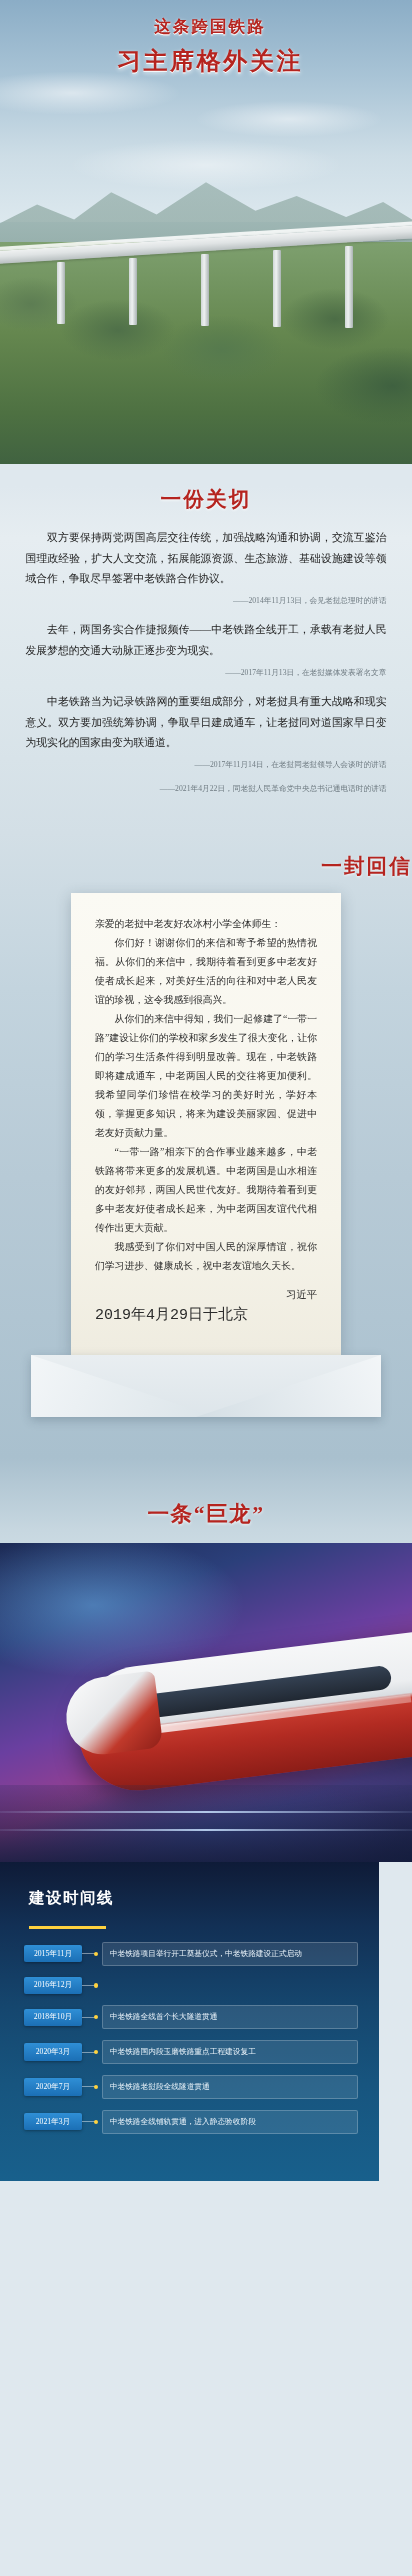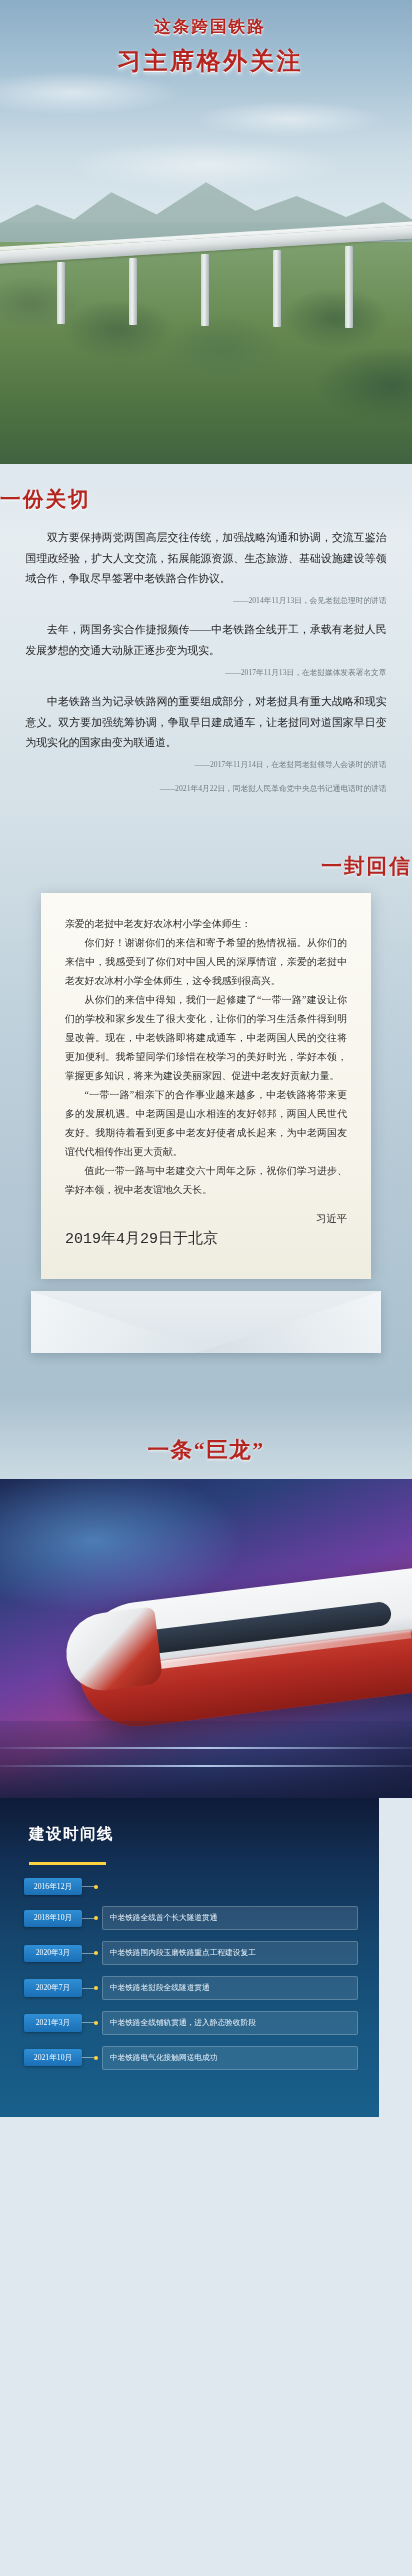--- a/index.html
+++ b/index.html
@@ -87,20 +87,21 @@
 
   
   .sec-concern {
     position: relative;
     width: 412px;
     padding: 15.5px 0 26px;
     background:
       linear-gradient(180deg, rgba(223,232,238,0.0) 0%, rgba(223,232,238,0.9) 6%, #e6edf1 20%, #dde7ec 60%, #d3dfe6 100%);
   }
   .sec-title {
+    text-align: center;
     font-family: "Liberation Serif", serif;
     font-size: 20.6px;
     color: #b5241f;
     font-weight: bold;
     letter-spacing: 2.1px;
     margin: 5.2px 0 14.4px;
     text-shadow: 0 1px 2.6px rgba(255,255,255,0.9);
   }
   .para-block { width: 361px; margin: 0 auto 13.4px; }
   .para {
@@ -131,22 +132,22 @@
     font-family: "Liberation Serif", serif;
     font-size: 20.6px;
     color: #b5241f;
     font-weight: bold;
     letter-spacing: 2.1px;
     margin: 13.4px 0 13.4px;
     text-shadow: 0 1px 2.6px rgba(255,255,255,0.8);
   }
   .letter-paper {
     position: relative;
-    width: 330px;
-    margin: 12px auto;
+    width: 270px;
+    margin: 0 auto;
     background: linear-gradient(180deg, #fbfaf4 0%, #f6f4ea 70%, #efece0 100%);
     padding: 20.6px 24px 31px;
     box-shadow: 0 3.1px 13.4px rgba(40,60,75,0.25);
   }
   .letter-line {
     font-family: "Liberation Serif", serif;
     font-size: 9.8px;
     line-height: 19px;
     color: #2b2b2b;
     text-align: justify;
@@ -365,24 +366,24 @@
     <div class="para-block">
       <div class="source">——2021年4月22日，同老挝人民革命党中央总书记通电话时的讲话</div>
     </div>
   </section>
 
   <section class="sec-letter">
     <h2 class="letter-title">一封回信</h2>
 
     <div class="letter-paper">
       <p class="letter-line">亲爱的老挝中老友好农冰村小学全体师生：</p>
-      <p class="letter-line letter-indent">你们好！谢谢你们的来信和寄予希望的热情祝福。从你们的来信中，我感受到了你们对中国人民的深厚情谊，亲爱的老挝中老友好农冰村小学全体师生，这令我感到很高兴。</p>
+      <p class="letter-line letter-indent">你们好！谢谢你们的来信和寄予希望的热情祝福。从你们的来信中，我期待着看到更多中老友好使者成长起来，对美好生活的向往和对中老人民友谊的珍视，这令我感到很高兴。</p>
       <p class="letter-line letter-indent">从你们的来信中得知，我们一起修建了“一带一路”建设让你们的学校和家乡发生了很大变化，让你们的学习生活条件得到明显改善。现在，中老铁路即将建成通车，中老两国人民的交往将更加便利。我希望同学们珍惜在校学习的美好时光，学好本领，掌握更多知识，将来为建设美丽家园、促进中老友好贡献力量。</p>
       <p class="letter-line letter-indent">“一带一路”相亲下的合作事业越来越多，中老铁路将带来更多的发展机遇。中老两国是山水相连的友好邻邦，两国人民世代友好。我期待着看到更多中老友好使者成长起来，为中老两国友谊代代相传作出更大贡献。</p>
-      <p class="letter-line letter-indent">值此一带一路与中老建交六十周年之际，祝你们学习进步、学好本领，祝中老友谊地久天长。</p>
+      <p class="letter-line letter-indent">我感受到了你们对中国人民的深厚情谊，祝你们学习进步、健康成长，祝中老友谊地久天长。</p>
       <div class="letter-sign">习近平</div>
       <div class="letter-date">2019年4月29日于北京</div>
     </div>
 
     <div class="envelope">
       <div class="env-body"></div>
       <div class="env-flapL"></div>
       <div class="env-flapR"></div>
     </div>
   </section>
@@ -401,20 +402,25 @@
       </div>
     </div>
   </section>
 
   <section class="sec-timeline">
     <h2 class="tl-heading">建设时间线</h2>
     <div class="tl-heading-underline"></div>
 
     <div class="tl-list">
       <div class="tl-row">
+        <div class="tl-date">2015年11月</div>
+        <div class="tl-connector"></div>
+        <div class="tl-text">中老铁路项目举行开工奠基仪式，中老铁路建设正式启动</div>
+      </div>
+      <div class="tl-row">
         <div class="tl-date">2016年12月</div>
         <div class="tl-connector"></div>
       </div>
       <div class="tl-row">
         <div class="tl-date">2018年10月</div>
         <div class="tl-connector"></div>
         <div class="tl-text">中老铁路全线首个长大隧道贯通</div>
       </div>
       <div class="tl-row">
         <div class="tl-date">2020年3月</div>
@@ -424,22 +430,17 @@
       <div class="tl-row">
         <div class="tl-date">2020年7月</div>
         <div class="tl-connector"></div>
         <div class="tl-text">中老铁路老挝段全线隧道贯通</div>
       </div>
       <div class="tl-row">
         <div class="tl-date">2021年3月</div>
         <div class="tl-connector"></div>
         <div class="tl-text">中老铁路全线铺轨贯通，进入静态验收阶段</div>
       </div>
-      <div class="tl-row">
-        <div class="tl-date">2021年10月</div>
-        <div class="tl-connector"></div>
-        <div class="tl-text">中老铁路电气化接触网送电成功</div>
-      </div>
     </div>
   </section>
 
 </div>
 
 
 </body></html>

